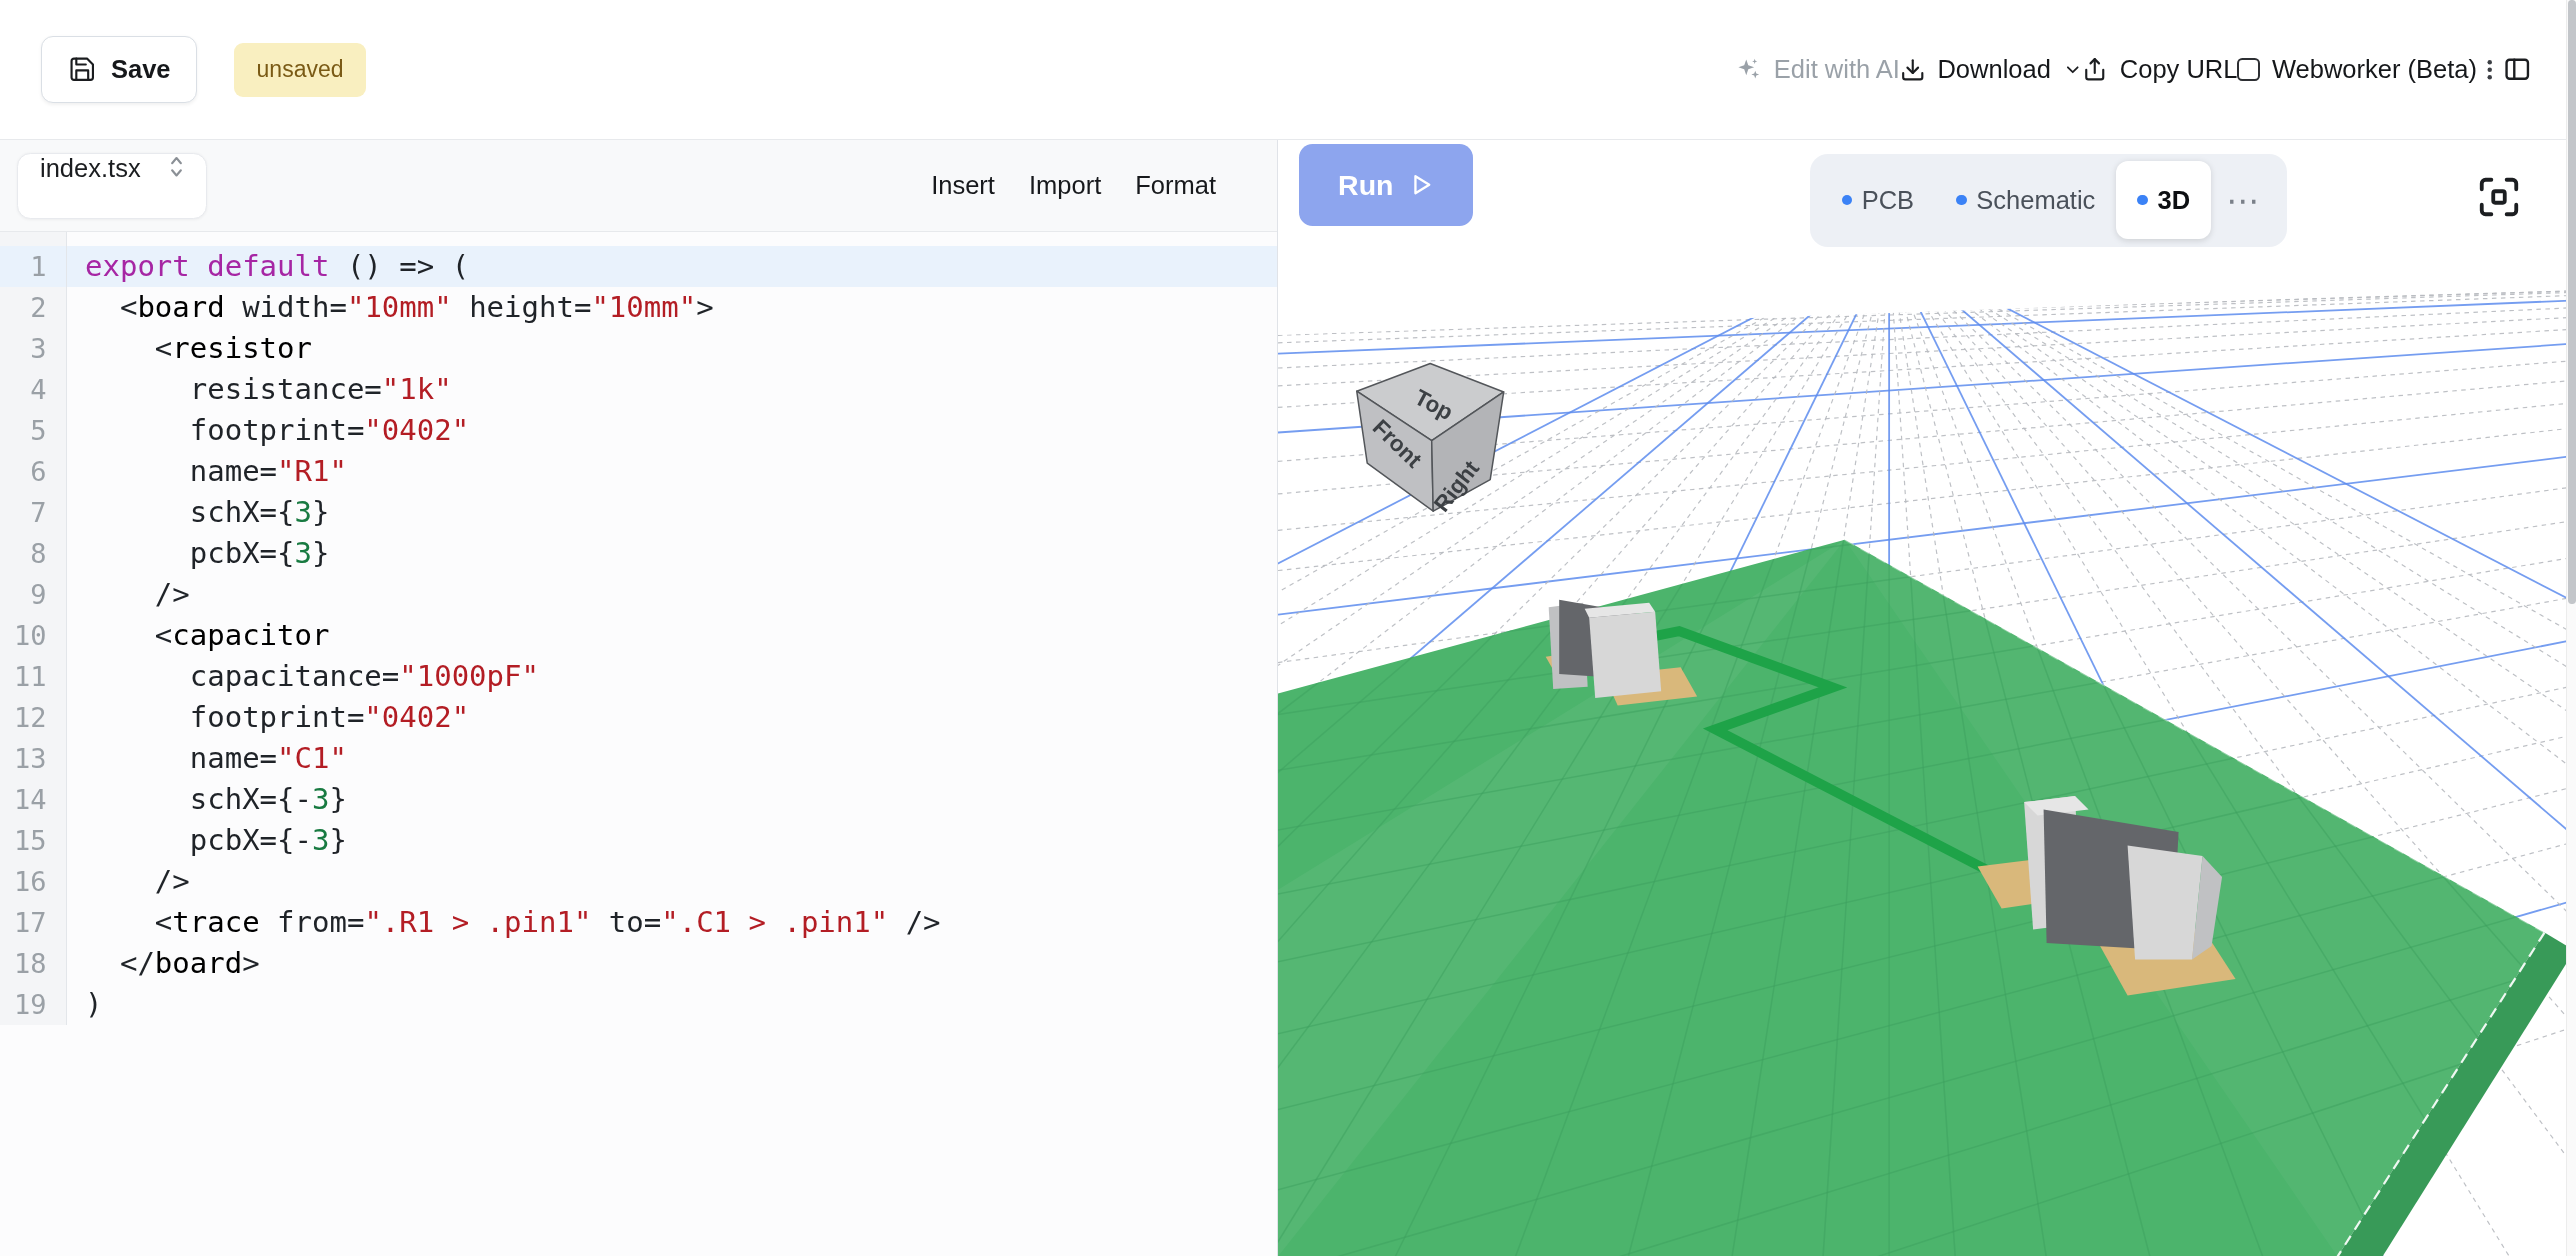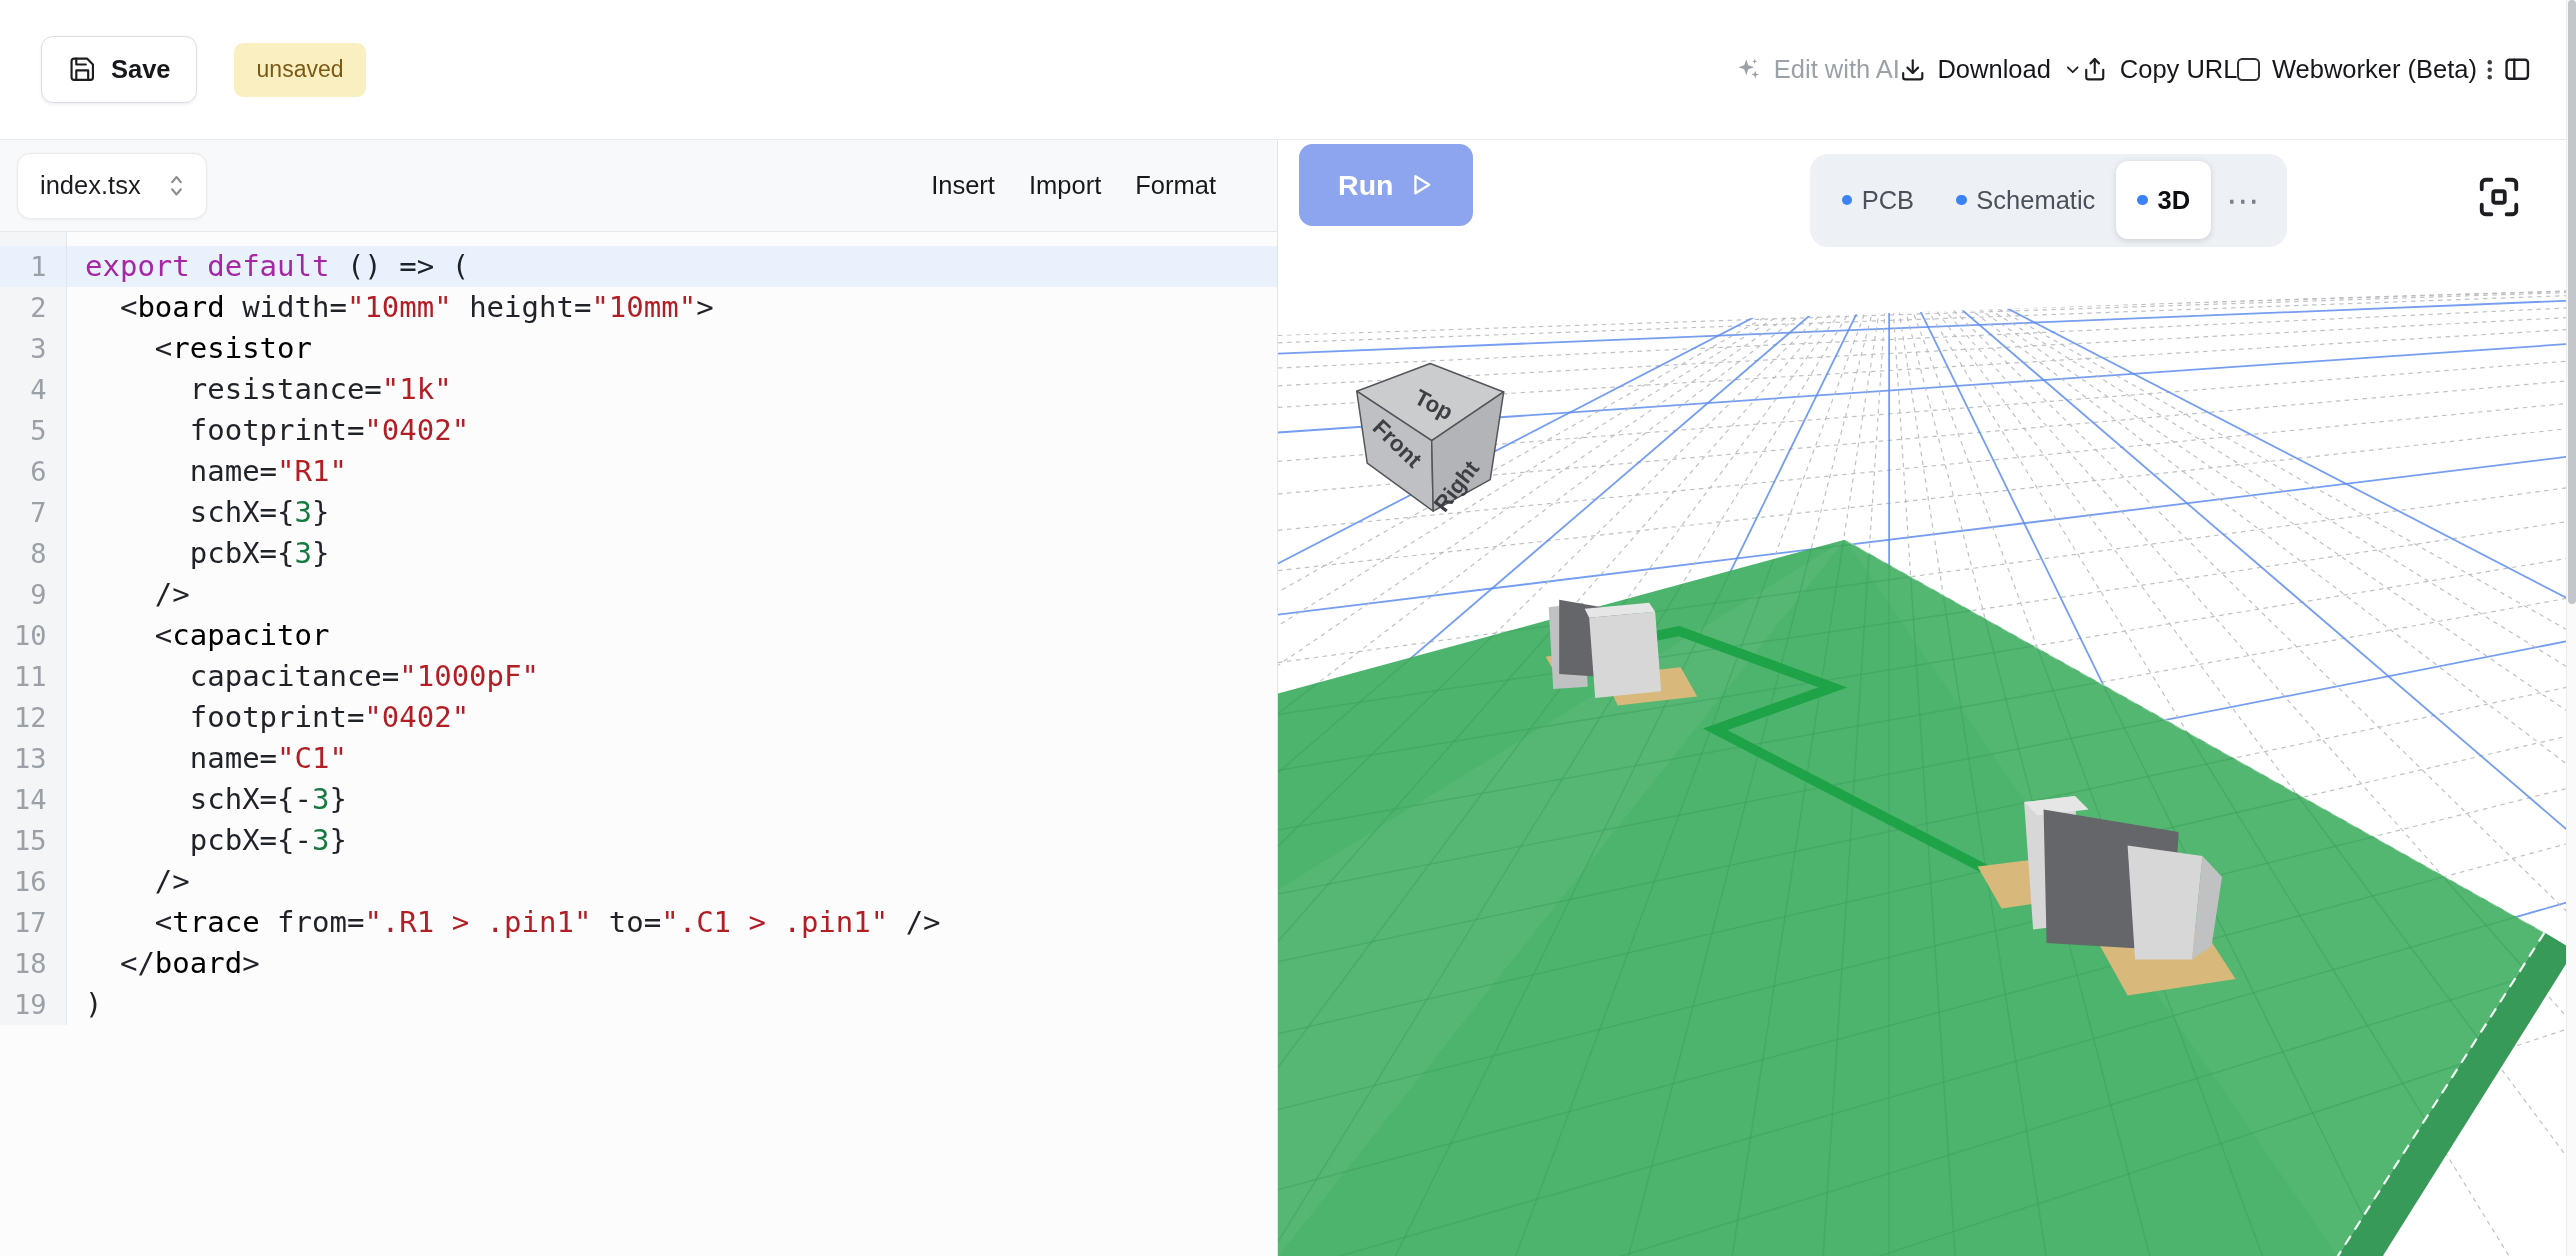--- a/index.html
+++ b/index.html
@@ -22,21 +22,21 @@
   .tb-item.disabled { color:#9aa1a8; }
   .icon { display:inline-flex; align-items:center; justify-content:center; }
   .chk { width:22.5px; height:22.5px; border:2.2px solid #2d2f33; border-radius:5.2px; }
 
   
   .main { display:flex; height:1116px; }
   .editor { width:1278px; border-right:1.5px solid #e0e3e8; background:#fcfcfd;
     display:flex; flex-direction:column; }
   .editor-head { height:92px; background:#f8f9fa; border-bottom:1.5px solid #e7e9ec;
     display:flex; align-items:center; justify-content:space-between; padding:0 61px 0 16.5px; }
-  .file-pill { display:flex; align-items:center; gap:25px; height:66px; padding:0 19.5px 0 22.5px;
+  .file-pill { display:flex; align-items:flex-start; gap:25px; height:66px; padding:0 19.5px 0 22.5px;
     background:#fff; border:1.5px solid #e8eaee; border-radius:13.5px; font-size:25.5px; color:#1b1d20;
     box-shadow:0 0.7px 3px rgba(0,0,0,.05); cursor:pointer; }
   .head-actions { display:flex; align-items:flex-start; gap:34px; }
   .head-btn { font-size:25.5px; font-weight:500; color:#17191c; background:none; border:none;
     font-family:inherit; cursor:pointer; }
 
   
   .code { flex:1; overflow:hidden; font-family:"DejaVu Sans Mono", monospace;
     font-size:29px; line-height:41px; }
   .row { display:flex; }

